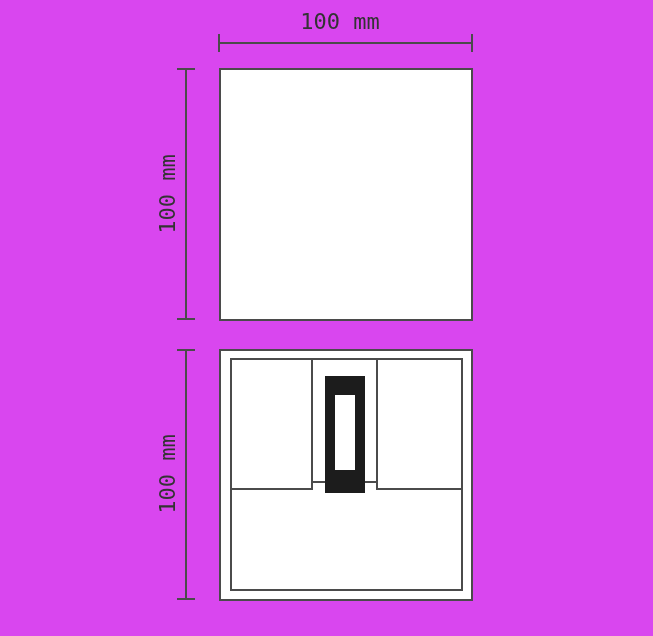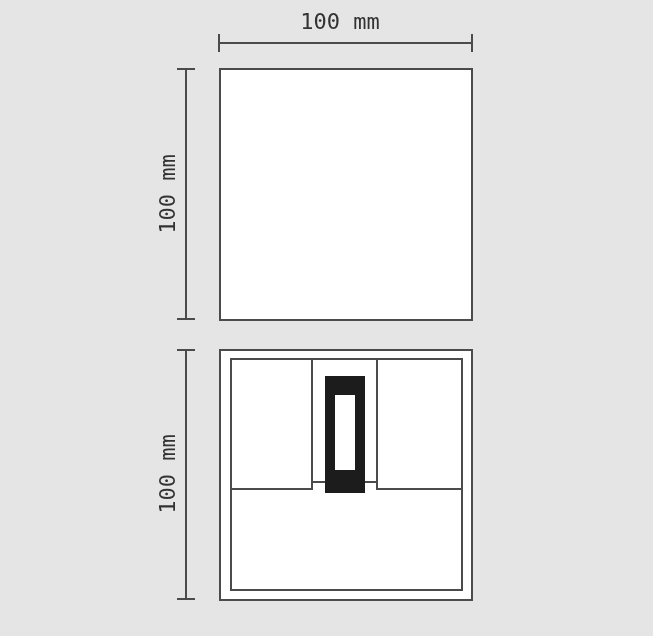--- a/index.html
+++ b/index.html
@@ -5,21 +5,21 @@
   html, body {
     margin: 0;
     padding: 0;
     background: #ffffff;
     font-family: "DejaVu Sans Mono", "Liberation Mono", monospace;
   }
   #canvas {
     position: relative;
     width: 653px;
     height: 636px;
-    background: #e5e5e5;
+    background: #d946ef;
     overflow: hidden;
   }
   .abs { position: absolute; box-sizing: border-box; }
   .line { background: #4b4b4b; }
   .dim-label {
     width: 120px;
     height: 24px;
     line-height: 24px;
     text-align: center;
     font-size: 22px;

